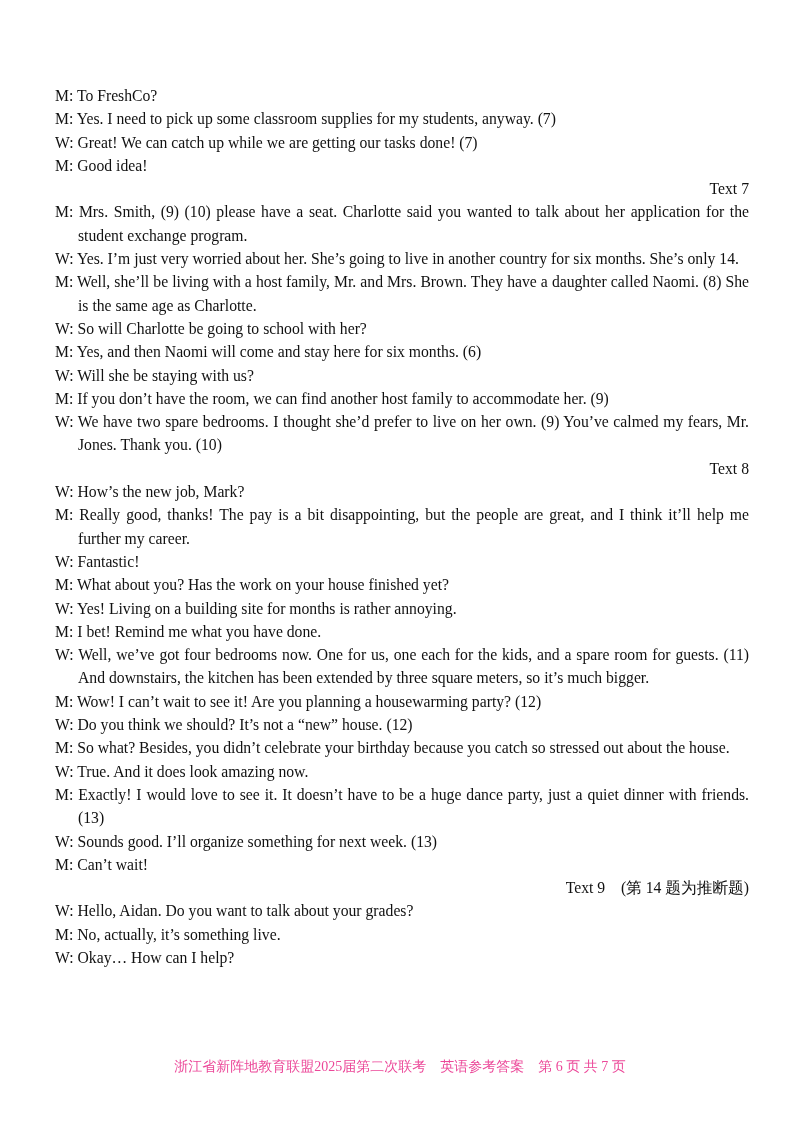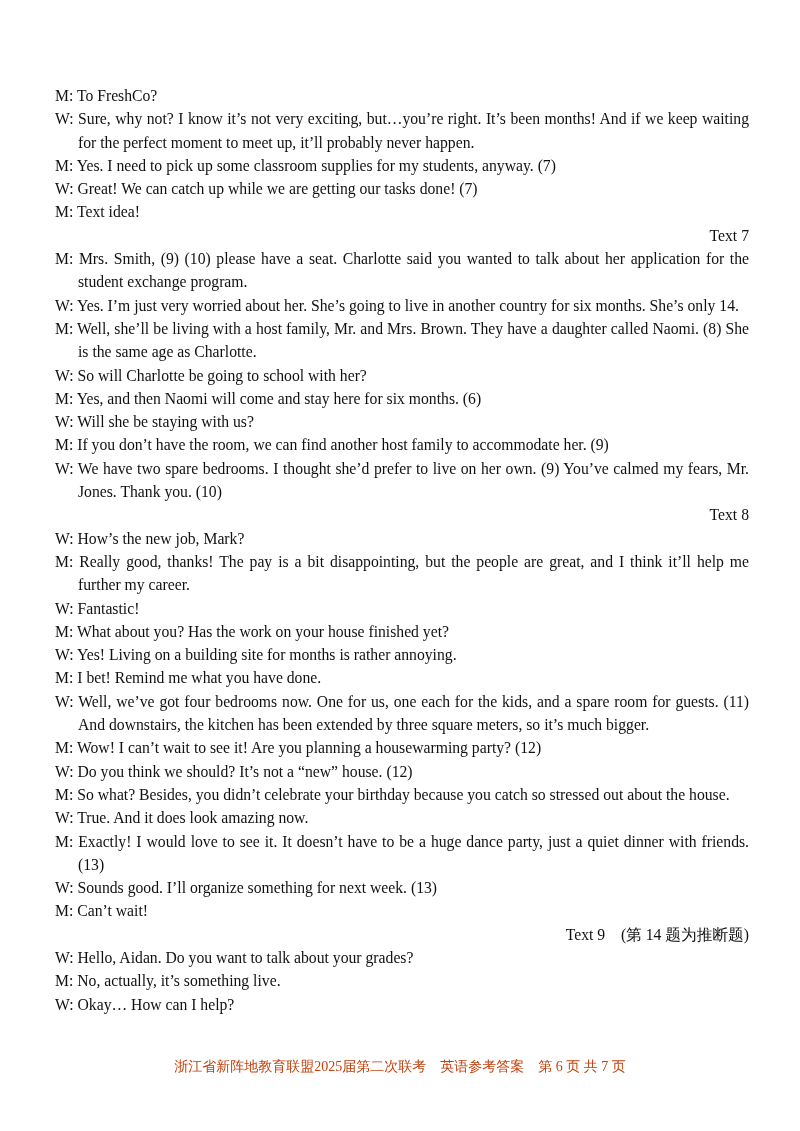--- a/index.html
+++ b/index.html
@@ -41,33 +41,32 @@
   .seg.bold {
     font-weight: normal;
   }
   .footer {
     position: absolute;
     top: 1058px;
     left: 0;
     width: 100%;
     text-align: center;
     font-size: 14px;
-    color: #c2410c;
+    color: #ec4899;
   }
 </style>
 </head>
 <body>
 
 <div class="page">
   <div class="transcript" id="transcript">
       <div class="line dialogue"><span class="speaker">M: </span><span class="seg">To FreshCo?</span></div>
-      <div class="line dialogue"><span class="speaker">W: </span><span class="seg">Sure, why not? I know it’s not very exciting, but…you’re right. It’s been months! And if we keep waiting for the perfect moment to meet up, it’ll probably never happen.</span></div>
       <div class="line dialogue"><span class="speaker">M: </span><span class="seg">Yes. </span><span class="seg bold">I need to pick up some classroom supplies for my students, anyway. (7)</span></div>
       <div class="line dialogue"><span class="speaker">W: </span><span class="seg bold">Great! We can catch up while we are getting our tasks done! (7)</span></div>
-      <div class="line dialogue"><span class="speaker">M: </span><span class="seg">Text idea!</span></div>
+      <div class="line dialogue"><span class="speaker">M: </span><span class="seg">Good idea!</span></div>
       <div class="line heading"><span class="seg bold">Text 7</span></div>
       <div class="line dialogue"><span class="speaker">M: </span><span class="seg bold">Mrs. Smith, (9) (10) </span><span class="seg">please have a seat. Charlotte said you wanted to talk about her application for the student exchange program.</span></div>
       <div class="line dialogue"><span class="speaker">W: </span><span class="seg">Yes. I’m just very worried about her. She’s going to live in another country for six months. She’s only 14.</span></div>
       <div class="line dialogue"><span class="speaker">M: </span><span class="seg bold">Well, she’ll be living with a host family, Mr. and Mrs. Brown. They have a daughter called Naomi. (8) </span><span class="seg">She is the same age as Charlotte.</span></div>
       <div class="line dialogue"><span class="speaker">W: </span><span class="seg">So will Charlotte be going to school with her?</span></div>
       <div class="line dialogue"><span class="speaker">M: </span><span class="seg">Yes, </span><span class="seg bold">and then Naomi will come and stay here for six months. (6)</span></div>
       <div class="line dialogue"><span class="speaker">W: </span><span class="seg">Will she be staying with us?</span></div>
       <div class="line dialogue"><span class="speaker">M: </span><span class="seg bold">If you don’t have the room, we can find another host family to accommodate her. (9)</span></div>
       <div class="line dialogue"><span class="speaker">W: </span><span class="seg bold">We have two spare bedrooms. I thought she’d prefer to live on her own. (9) You’ve calmed my fears, Mr. Jones. Thank you. (10)</span></div>
       <div class="line heading"><span class="seg bold">Text 8</span></div>

